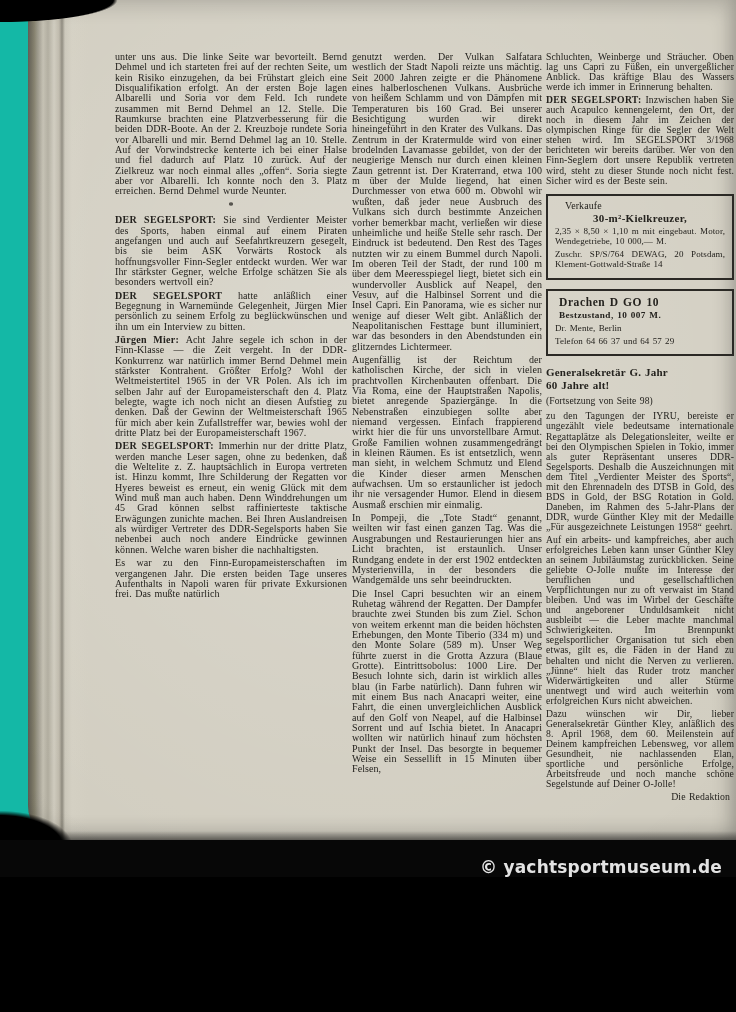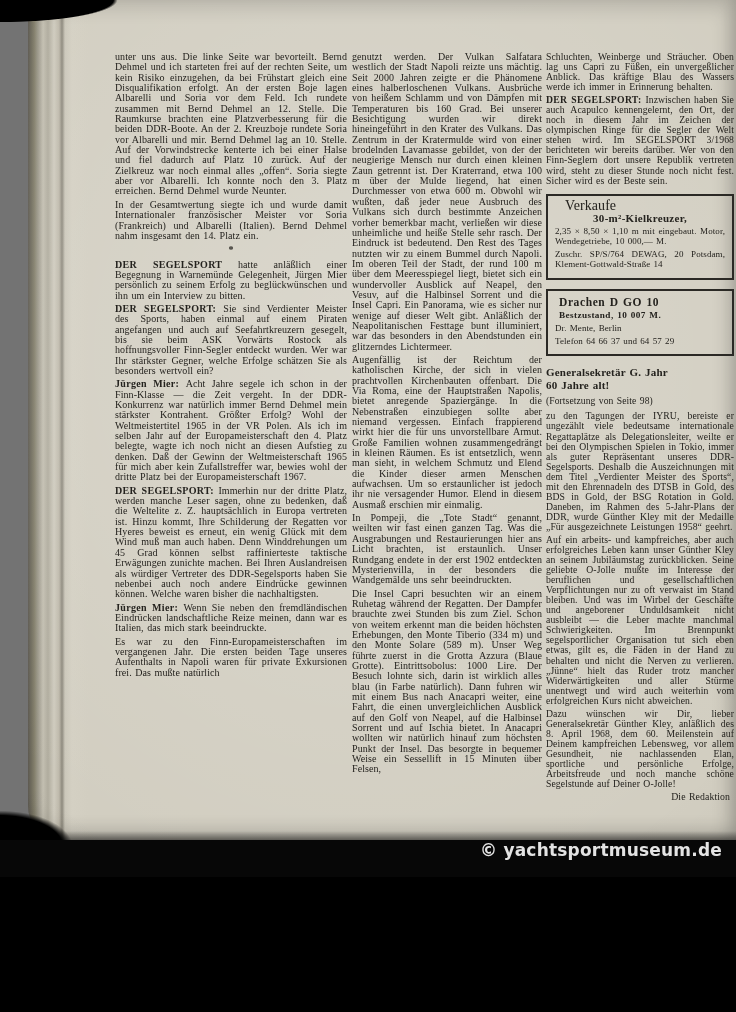--- a/index.html
+++ b/index.html
@@ -1,16 +1,16 @@
 <!DOCTYPE html>
 <html><head>
 <meta charset="utf-8">
 <style>
   html,body{margin:0;padding:0;background:#000;}
-  .scan{position:relative;width:736px;height:877px;overflow:hidden;background:#737373;
+  .scan{position:relative;width:736px;height:877px;overflow:hidden;background:#14b8a6;
         font-family:"Liberation Serif","DejaVu Serif",serif;}
   
   .paper{position:absolute;left:28px;top:0;right:0;bottom:37px;
     background:
       linear-gradient(90deg,
         #6a665c 0px,#87836f 6px,#a6a295 11px,#c3bfb1 15px,#b0ac9e 20px,
         #cfcbbe 26px,#beb9ab 31px,#8d897d 34px,#cbc7ba 37px,#d4d0c3 44px,
         #d2cec1 60px,#d2cec1 100%);
     box-shadow:inset -8px 8px 18px rgba(0,0,0,.14), inset 0 -10px 16px rgba(0,0,0,.18);
     border-bottom-left-radius:34px;}
@@ -25,52 +25,50 @@
   
   .col{position:absolute;top:52px;height:868px;overflow:hidden;color:#24221e;
        font-size:10px;line-height:10.35px;text-align:justify;letter-spacing:.08px;word-spacing:.9px;}
   .col-1{left:115px;width:232px;}
   .col-2{left:352px;width:190px;}
   .col-3{left:546px;width:188px;font-size:9.7px;line-height:10.05px;}
   .para{margin:0 0 3px 0;}
   .para .lead{font-weight:bold;letter-spacing:.3px;}
   .sep{margin:4px 0;text-align:center;font-weight:bold;}
   .adbox{border:2px solid #2b2925;margin:8px 0 9px 0;padding:5px 7px 6px 7px;}
-  .ad-small{margin:0 0 2px 10px;font-size:14px;}
+  .ad-small{margin:0 0 2px 10px;font-size:10px;}
   .ad-title-center{margin:0 0 3px 0;text-align:center;font-weight:bold;font-size:11px;letter-spacing:.3px;}
   .ad-title-left{margin:1px 0 3px 4px;font-weight:bold;font-size:11.5px;letter-spacing:.6px;}
   .ad-detail{margin:0 0 2px 0;font-size:9px;line-height:10.6px;text-align:justify;}
   .ad-detail-b{margin:0 0 3px 4px;font-size:9.2px;font-weight:bold;letter-spacing:.4px;}
   .heading{margin:10px 0 4px 0;font-weight:bold;font-size:11px;line-height:13px;letter-spacing:.2px;}
   .note{margin:0 0 5px 0;font-size:9.6px;}
   .signature{margin:3px 4px 16px 0;text-align:right;font-size:9.8px;}
   .page-number{position:absolute;left:138px;top:960px;font-size:11px;color:#2a2824;letter-spacing:1px;}
   
   .watermark-bar{position:absolute;left:0;right:0;bottom:0;height:37px;background:#070707;
-    display:flex;align-items:flex-start;justify-content:flex-end;}
+    display:flex;align-items:flex-end;justify-content:flex-end;}
   .watermark-text{color:#e3e3e3;font-family:"DejaVu Sans","Liberation Sans",sans-serif;
     font-size:17px;font-weight:bold;padding-right:14px;letter-spacing:.2px;}
 </style>
 </head>
 <body>
 
 <div class="scan">
   <div class="paper"></div>
   <div class="corner-tl"></div>
   <div class="corner-bl"></div>
 
   <div class="col col-1">
       <p class="para">unter uns aus. Die linke Seite war bevorteilt. Bernd Dehmel und ich starteten frei auf der rechten Seite, um kein Risiko einzugehen, da bei Frühstart gleich eine Disqualifikation erfolgt. An der ersten Boje lagen Albarelli und Soria vor dem Feld. Ich rundete zusammen mit Bernd Dehmel an 12. Stelle. Die Raumkurse brachten eine Platzverbesserung für die beiden DDR-Boote. An der 2. Kreuzboje rundete Soria vor Albarelli und mir. Bernd Dehmel lag an 10. Stelle. Auf der Vorwindstrecke kenterte ich bei einer Halse und fiel dadurch auf Platz 10 zurück. Auf der Zielkreuz war noch einmal alles „offen“. Soria siegte aber vor Albarelli. Ich konnte noch den 3. Platz erreichen. Bernd Dehmel wurde Neunter.</p>
-      <p class="para">In der Gesamtwertung siegte ich und wurde damit Internationaler französischer Meister vor Soria (Frankreich) und Albarelli (Italien). Bernd Dehmel nahm insgesamt den 14. Platz ein.</p>
       <p class="sep">*</p>
+      <p class="para"><b class="lead">DER SEGELSPORT: </b>Sie sind Verdienter Meister des Sports, haben einmal auf einem Piraten angefangen und auch auf Seefahrtkreuzern gesegelt, bis sie beim ASK Vorwärts Rostock als hoffnungsvoller Finn-Segler entdeckt wurden. Wer war Ihr stärkster Gegner, welche Erfolge schätzen Sie als besonders wertvoll ein?</p>
       <p class="para"><b class="lead">DER SEGELSPORT </b>hatte anläßlich einer Begegnung in Warnemünde Gelegenheit, Jürgen Mier persönlich zu seinem Erfolg zu beglückwünschen und ihn um ein Interview zu bitten.</p>
-      <p class="para"><b class="lead">DER SEGELSPORT: </b>Sie sind Verdienter Meister des Sports, haben einmal auf einem Piraten angefangen und auch auf Seefahrtkreuzern gesegelt, bis sie beim ASK Vorwärts Rostock als hoffnungsvoller Finn-Segler entdeckt wurden. Wer war Ihr stärkster Gegner, welche Erfolge schätzen Sie als besonders wertvoll ein?</p>
       <p class="para"><b class="lead">Jürgen Mier: </b>Acht Jahre segele ich schon in der Finn-Klasse — die Zeit vergeht. In der DDR-Konkurrenz war natürlich immer Bernd Dehmel mein stärkster Kontrahent. Größter Erfolg? Wohl der Weltmeistertitel 1965 in der VR Polen. Als ich im selben Jahr auf der Europameisterschaft den 4. Platz belegte, wagte ich noch nicht an diesen Aufstieg zu denken. Daß der Gewinn der Weltmeisterschaft 1965 für mich aber kein Zufallstreffer war, bewies wohl der dritte Platz bei der Europameisterschaft 1967.</p>
       <p class="para"><b class="lead">DER SEGELSPORT: </b>Immerhin nur der dritte Platz, werden manche Leser sagen, ohne zu bedenken, daß die Weltelite z. Z. hauptsächlich in Europa vertreten ist. Hinzu kommt, Ihre Schilderung der Regatten vor Hyeres beweist es erneut, ein wenig Glück mit dem Wind muß man auch haben. Denn Winddrehungen um 45 Grad können selbst raffinierteste taktische Erwägungen zunichte machen. Bei Ihren Auslandreisen als würdiger Vertreter des DDR-Segelsports haben Sie nebenbei auch noch andere Eindrücke gewinnen können. Welche waren bisher die nachhaltigsten.</p>
-      <p class="para"><b class="lead">Jürgen Mier: </b>Wenn Sie neben den fremdländischen Eindrücken landschaftliche Reize meinen, dann war es Italien, das mich stark beeindruckte.</p>
       <p class="para">Es war zu den Finn-Europameisterschaften im vergangenen Jahr. Die ersten beiden Tage unseres Aufenthalts in Napoli waren für private Exkursionen frei. Das mußte natürlich</p>
     </div>
   <div class="col col-2">
       <p class="para">genutzt werden. Der Vulkan Salfatara westlich der Stadt Napoli reizte uns mächtig. Seit 2000 Jahren zeigte er die Phänomene eines halberloschenen Vulkans. Ausbrüche von heißem Schlamm und von Dämpfen mit Temperaturen bis 160 Grad. Bei unserer Besichtigung wurden wir direkt hineingeführt in den Krater des Vulkans. Das Zentrum in der Kratermulde wird von einer brodelnden Lavamasse gebildet, von der der neugierige Mensch nur durch einen kleinen Zaun getrennt ist. Der Kraterrand, etwa 100 m über der Mulde liegend, hat einen Durchmesser von etwa 600 m. Obwohl wir wußten, daß jeder neue Ausbruch des Vulkans sich durch bestimmte Anzeichen vorher bemerkbar macht, verließen wir diese unheimliche und heiße Stelle sehr rasch. Der Eindruck ist bedeutend. Den Rest des Tages nutzten wir zu einem Bummel durch Napoli. Im oberen Teil der Stadt, der rund 100 m über dem Meeresspiegel liegt, bietet sich ein wundervoller Ausblick auf Neapel, den Vesuv, auf die Halbinsel Sorrent und die Insel Capri. Ein Panorama, wie es sicher nur wenige auf dieser Welt gibt. Anläßlich der Neapolitanischen Festtage bunt illuminiert, war das besonders in den Abendstunden ein glitzerndes Lichtermeer.</p>
       <p class="para">Augenfällig ist der Reichtum der katholischen Kirche, der sich in vielen prachtvollen Kirchenbauten offenbart. Die Via Roma, eine der Hauptstraßen Napolis, bietet anregende Spaziergänge. In die Nebenstraßen einzubiegen sollte aber niemand vergessen. Einfach frappierend wirkt hier die für uns unvorstellbare Armut. Große Familien wohnen zusammengedrängt in kleinen Räumen. Es ist entsetzlich, wenn man sieht, in welchem Schmutz und Elend die Kinder dieser armen Menschen aufwachsen. Um so erstaunlicher ist jedoch ihr nie versagender Humor. Elend in diesem Ausmaß erschien mir einmalig.</p>
       <p class="para">In Pompeji, die „Tote Stadt“ genannt, weilten wir fast einen ganzen Tag. Was die Ausgrabungen und Restaurierungen hier ans Licht brachten, ist erstaunlich. Unser Rundgang endete in der erst 1902 entdeckten Mysterienvilla, in der besonders die Wandgemälde uns sehr beeindruckten.</p>
       <p class="para">Die Insel Capri besuchten wir an einem Ruhetag während der Regatten. Der Dampfer brauchte zwei Stunden bis zum Ziel. Schon von weitem erkennt man die beiden höchsten Erhebungen, den Monte Tiberio (334 m) und den Monte Solare (589 m). Unser Weg führte zuerst in die Grotta Azzura (Blaue Grotte). Eintrittsobolus: 1000 Lire. Der Besuch lohnte sich, darin ist wirklich alles blau (in Farbe natürlich). Dann fuhren wir mit einem Bus nach Anacapri weiter, eine Fahrt, die einen unvergleichlichen Ausblick auf den Golf von Neapel, auf die Halbinsel Sorrent und auf Ischia bietet. In Anacapri wollten wir natürlich hinauf zum höchsten Punkt der Insel. Das besorgte in bequemer Weise ein Sessellift in 15 Minuten über Felsen,</p>
     </div>
   <div class="col col-3">
       <p class="para">Schluchten, Weinberge und Sträucher. Oben lag uns Capri zu Füßen, ein unvergeßlicher Anblick. Das kräftige Blau des Wassers werde ich immer in Erinnerung behalten.</p>

